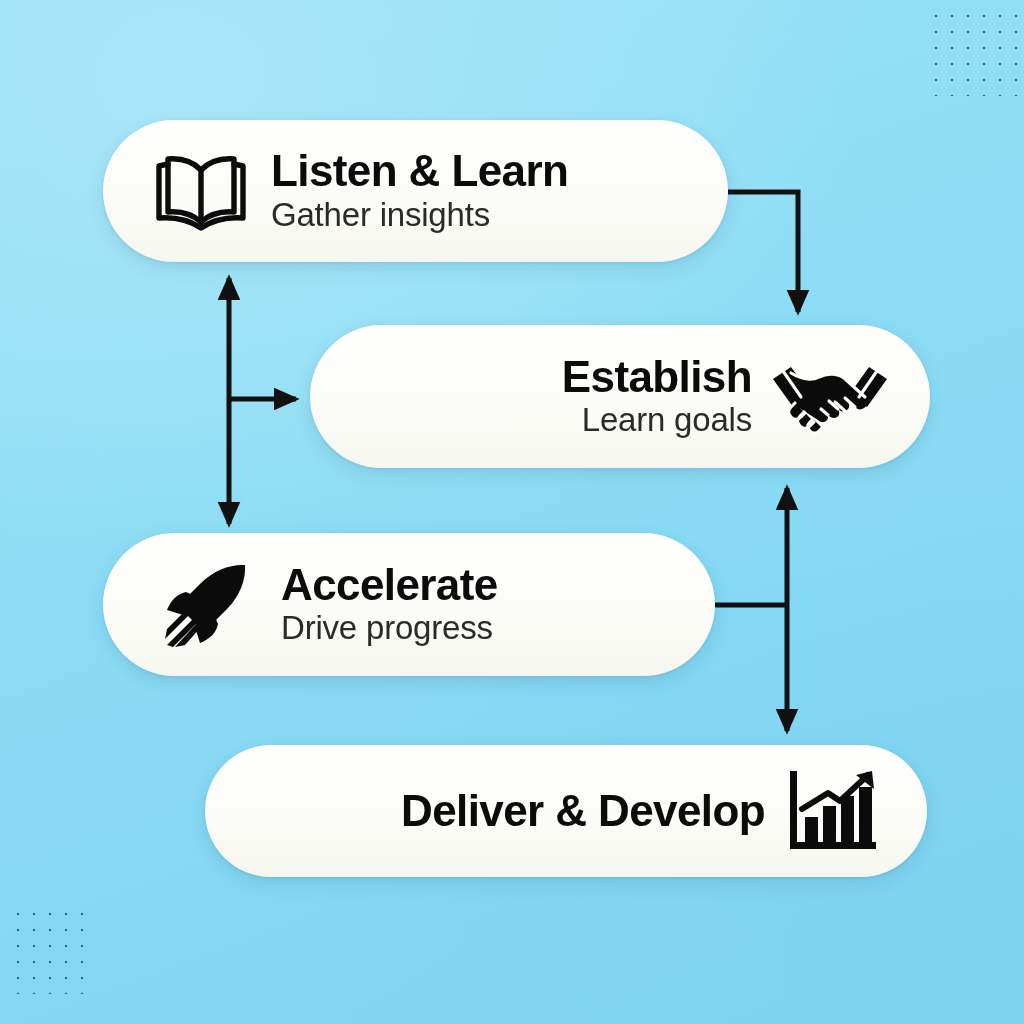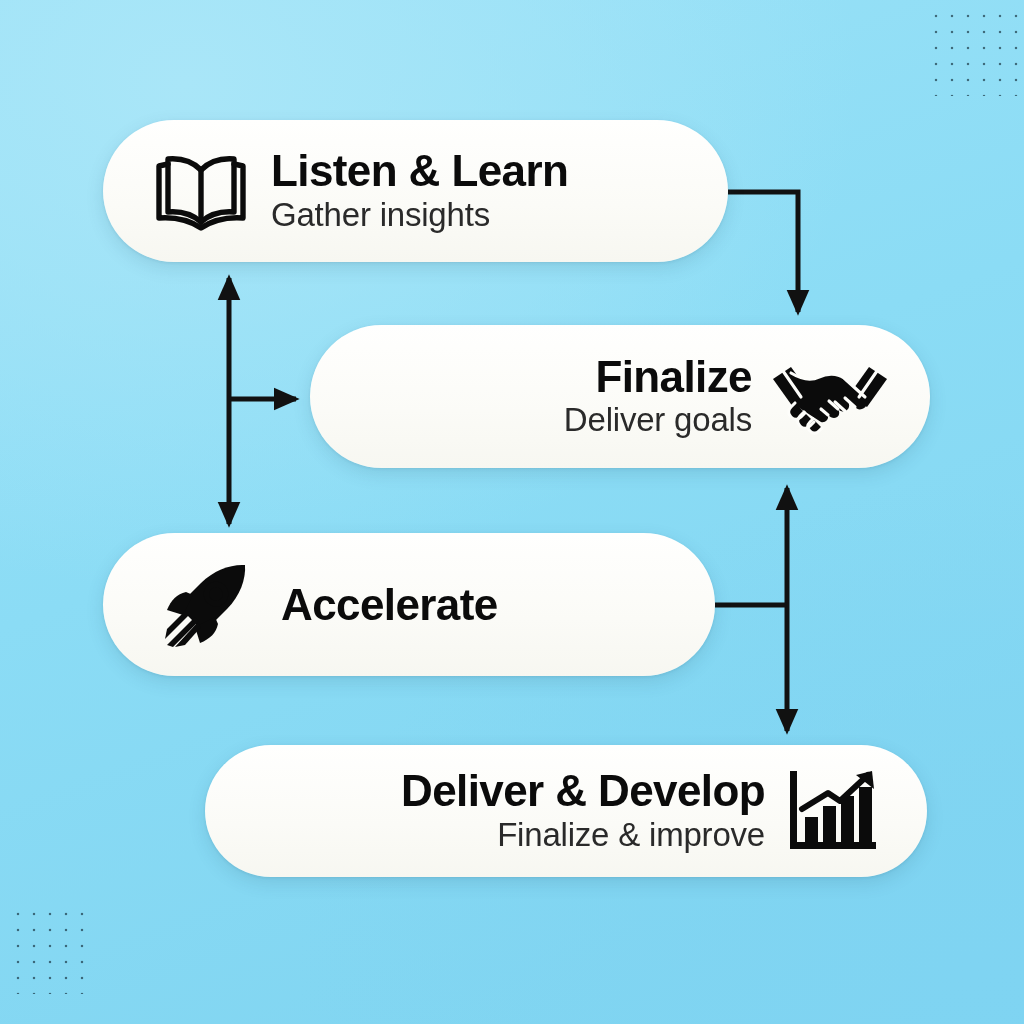--- a/index.html
+++ b/index.html
@@ -165,42 +165,43 @@
           <path d="M57 58 L50 52"></path>
           <path d="M24 46 L20 50 C 17 53, 17 57, 20 60 C 23 63, 27 63, 30 60 L 34 56"></path>
           <path d="M33 55 L29 59 C 26 62, 26 66, 29 69 C 32 72, 36 72, 39 69 L 43 65"></path>
           <path d="M42 62 L39 65 C 36 68, 36 71, 39 74 C 42 77, 45 77, 48 74 L 51 71"></path>
           <path d="M12 14 L30 40"></path>
           <path d="M106 14 L88 40"></path>
         </g>
       </svg>
     </div>
     <div class="card-text">
-      <div class="card-title">Finalize</div>
-      <div class="card-sub">Deliver goals</div>
+      <div class="card-title">Establish</div>
+      <div class="card-sub">Learn goals</div>
     </div>
   </div>
 
   <div class="card icon-left" id="card-accelerate">
     <div class="card-icon">
       <svg width="96" height="96" viewBox="0 0 96 96" aria-hidden="true">
         <g fill="#0b0b0b">
           <path d="M86 8 C 72 7, 55 13, 42 26 L 26 42 C 22 46, 22 52, 26 56 L 38 68
                    C 42 72, 48 72, 52 68 L 68 52 C 81 39, 87 22, 86 8 Z"></path>
           <path d="M27 35 C 18 37, 12 43, 8 53 L 24 58 L 34 38 Z"></path>
           <path d="M59 67 C 57 76, 51 82, 41 86 L 36 70 L 56 60 Z"></path>
           <path d="M36 60 L 8 88 L 14 90 L 40 64 Z"></path>
           <path d="M30 58 L 6 82 L 8 72 L 26 54 Z"></path>
           <path d="M38 66 L 16 90 L 26 88 L 42 70 Z"></path>
         </g>
         <circle cx="57" cy="37" r="9.5" fill="none" stroke="#0b0b0b" stroke-width="5.6"></circle>
       </svg>
     </div>
     <div class="card-text">
       <div class="card-title">Accelerate</div>
+      <div class="card-sub">Drive progress</div>
     </div>
   </div>
 
   <div class="card icon-right" id="card-deliver">
     <div class="card-icon">
       <svg width="98" height="92" viewBox="0 0 98 92" aria-hidden="true">
         <g fill="#0b0b0b">
           <rect x="6" y="6" width="7" height="78"></rect>
           <rect x="6" y="77" width="86" height="7"></rect>
           <rect x="21" y="52" width="13" height="25"></rect>
@@ -209,17 +210,16 @@
           <rect x="75" y="22" width="13" height="55"></rect>
         </g>
         <g fill="none" stroke="#0b0b0b" stroke-width="6" stroke-linejoin="round" stroke-linecap="round">
           <path d="M18 44 L 44 28 L 56 36 L 84 10"></path>
         </g>
         <path d="M88 6 L 90 24 L 72 10 Z" fill="#0b0b0b"></path>
       </svg>
     </div>
     <div class="card-text">
       <div class="card-title">Deliver &amp; Develop</div>
-      <div class="card-sub">Finalize &amp; improve</div>
     </div>
   </div>
 
 </div>
 
 </body></html>

